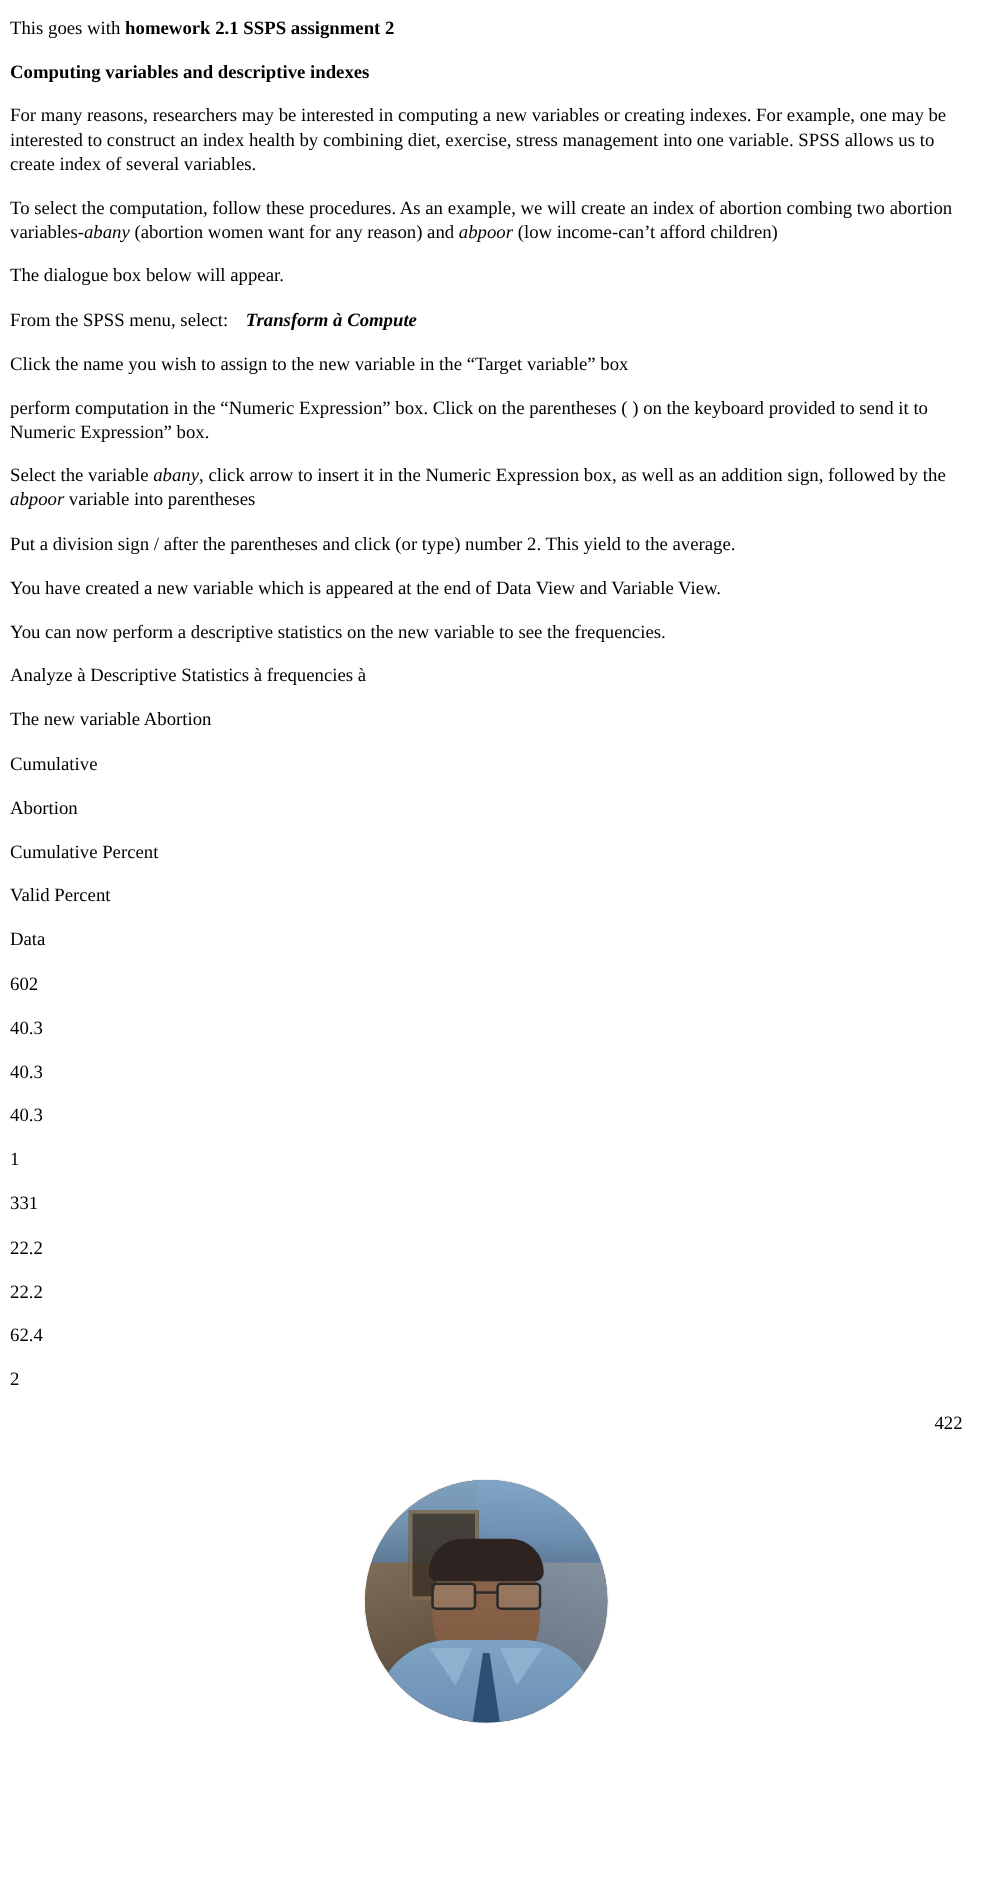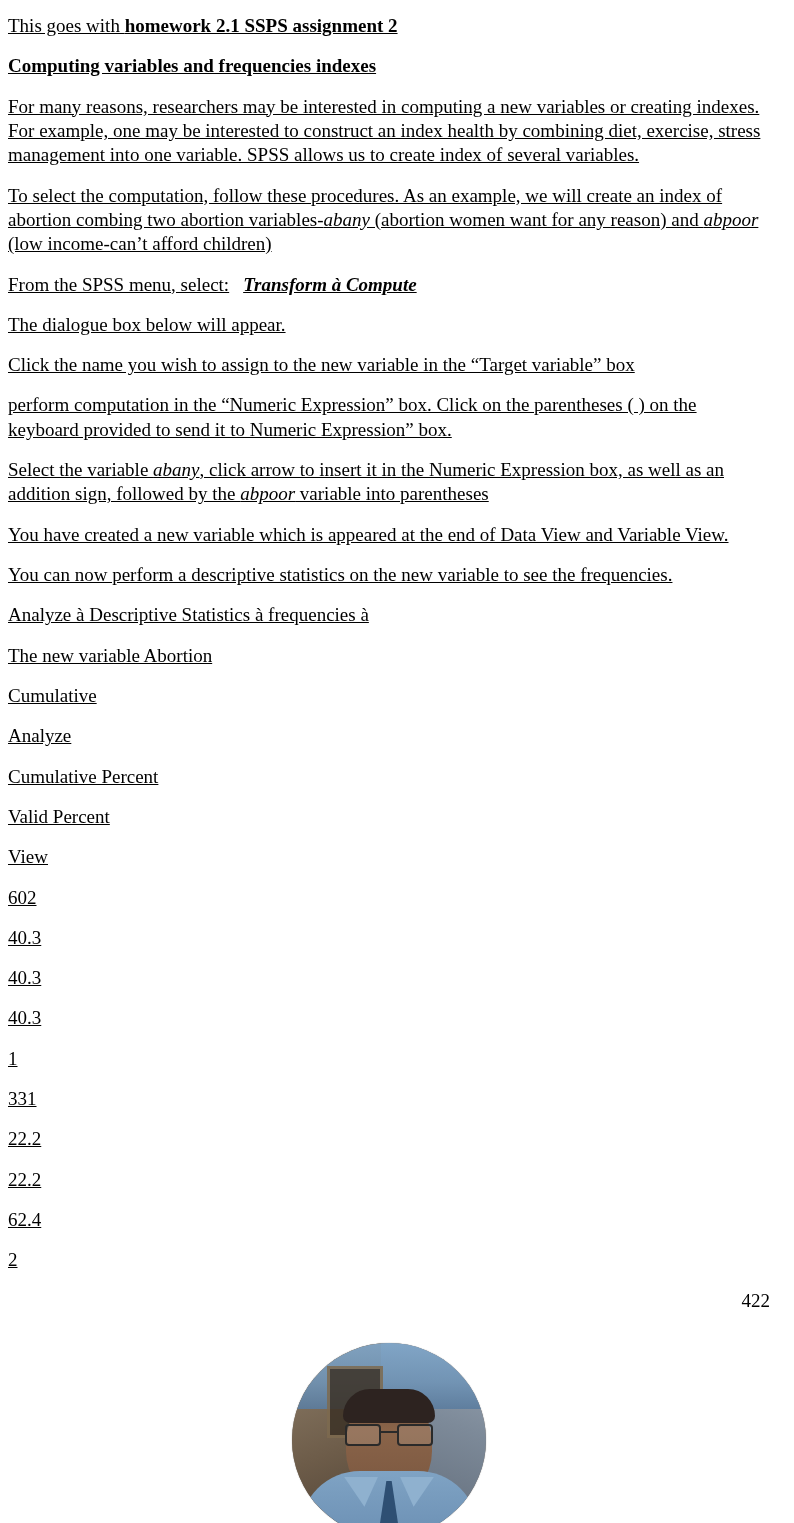--- a/index.html
+++ b/index.html
@@ -16,23 +16,22 @@
   }
   .page {
     position: relative;
     width: 794px;
     box-sizing: border-box;
     padding: 6px 24px 0 8px;
   }
   p.para {
     margin: 0 0 0 0;
     padding: 8px 0 8px 0;
-    font-size: 19px;
+    font-size: 15px;
     line-height: 1.28;
-    text-decoration: underline;
   }
   .b { font-weight: bold; }
   .i { font-style: italic; }
   .bi { font-weight: bold; font-style: italic; }
   .heading {
     font-weight: bold;
     font-size: 17px;
   }
   .bigspace { display: inline-block; width: 14px; }
   .clipped {
@@ -163,51 +162,52 @@
   .photo .collar-l { left: 52px; clip-path: polygon(0 0, 100% 0, 60% 100%); }
   .photo .collar-r { right: 52px; clip-path: polygon(0 0, 100% 0, 40% 100%); }
 </style>
 </head>
 <body>
 
 <div class="page">
 
   <p class="para"><span>This goes with </span><span class="b">homework 2.1 SSPS assignment 2</span></p>
 
-  <p class="para heading">Computing variables and frequencies indexes</p>
+  <p class="para heading">Computing variables and descriptive indexes</p>
 
   <p class="para">For many reasons, researchers may be interested in computing a new variables or creating indexes. For example, one may be interested to construct an index health by combining diet, exercise, stress management into one variable. SPSS allows us to create index of several variables.</p>
 
   <p class="para"><span>To select the computation, follow these procedures. As an example, we will create an index of abortion combing two abortion variables-</span><span class="i">abany</span><span> (abortion women want for any reason) and </span><span class="i">abpoor</span><span> (low income-can’t afford children)</span></p>
 
+  <p class="para">The dialogue box below will appear.</p>
+
   <p class="para"><span>From the SPSS menu, select:</span><span class="bigspace"></span><span class="bi">Transform à Compute</span></p>
 
-  <p class="para">The dialogue box below will appear.</p>
-
   <p class="para">Click the name you wish to assign to the new variable in the “Target variable” box</p>
 
   <p class="para">perform computation in the “Numeric Expression” box. Click on the parentheses ( ) on the keyboard provided to send it to Numeric Expression” box.</p>
 
   <p class="para"><span>Select the variable </span><span class="i">abany</span><span>, click arrow to insert it in the Numeric Expression box, as well as an addition sign, followed by the </span><span class="i">abpoor</span><span> variable into parentheses</span></p>
 
+  <p class="para">Put a division sign / after the parentheses and click (or type) number 2. This yield to the average.</p>
 
   <p class="para">You have created a new variable which is appeared at the end of Data View and Variable View.</p>
 
   <p class="para">You can now perform a descriptive statistics on the new variable to see the frequencies.</p>
 
   <p class="para">Analyze à Descriptive Statistics à frequencies à</p>
 
   <p class="para">The new variable Abortion</p>
 
 
   <p class="para">Cumulative</p>
-  <p class="para">Analyze</p>
+  <p class="para">Abortion</p>
   <p class="para">Cumulative Percent</p>
   <p class="para">Valid Percent</p>
-  <p class="para">View</p>
+  <p class="para">Data</p>
 
   <p class="para">602</p>
   <p class="para">40.3</p>
   <p class="para">40.3</p>
   <p class="para">40.3</p>
   <p class="para">1</p>
   <p class="para">331</p>
   <p class="para">22.2</p>
   <p class="para">22.2</p>
   <p class="para">62.4</p>

